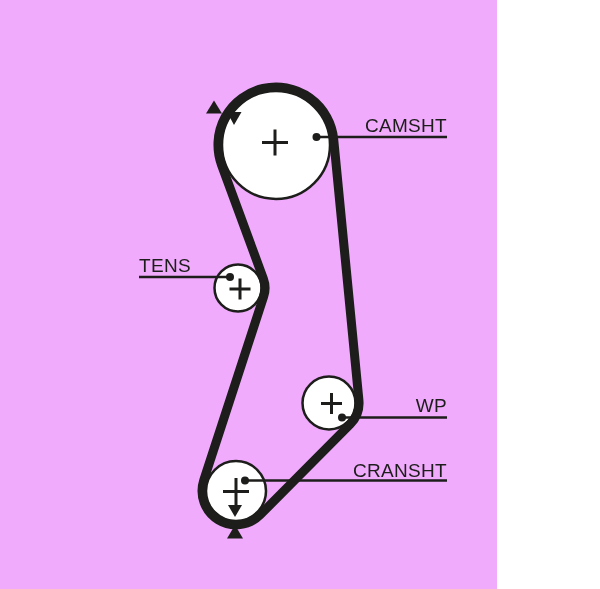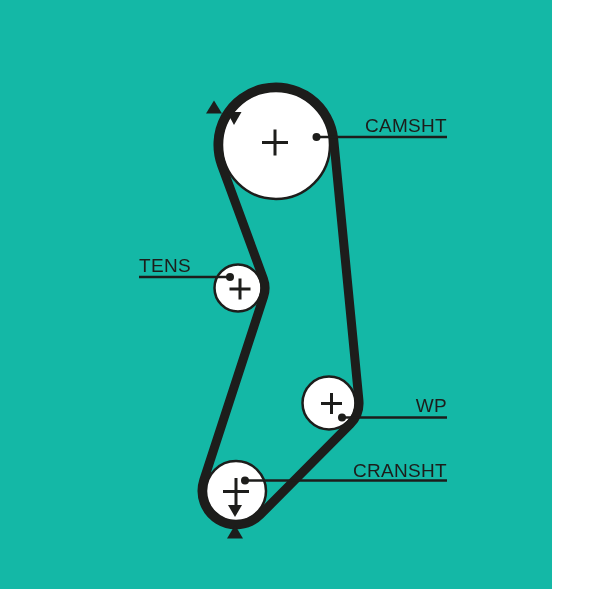--- a/index.html
+++ b/index.html
@@ -2,23 +2,23 @@
 <html><head>
 <meta charset="utf-8">
 <style>
   html, body {
     margin: 0;
     padding: 0;
     background: #ffffff;
   }
   .stage {
     position: relative;
-    width: 552px;
+    width: 497px;
     height: 589px;
-    background: #14b8a6;
+    background: #f0abfc;
     overflow: hidden;
   }
   svg {
     display: block;
   }
   .pulley {
     fill: #ffffff;
     stroke: #1d1d1b;
     stroke-width: 2.5;
   }

